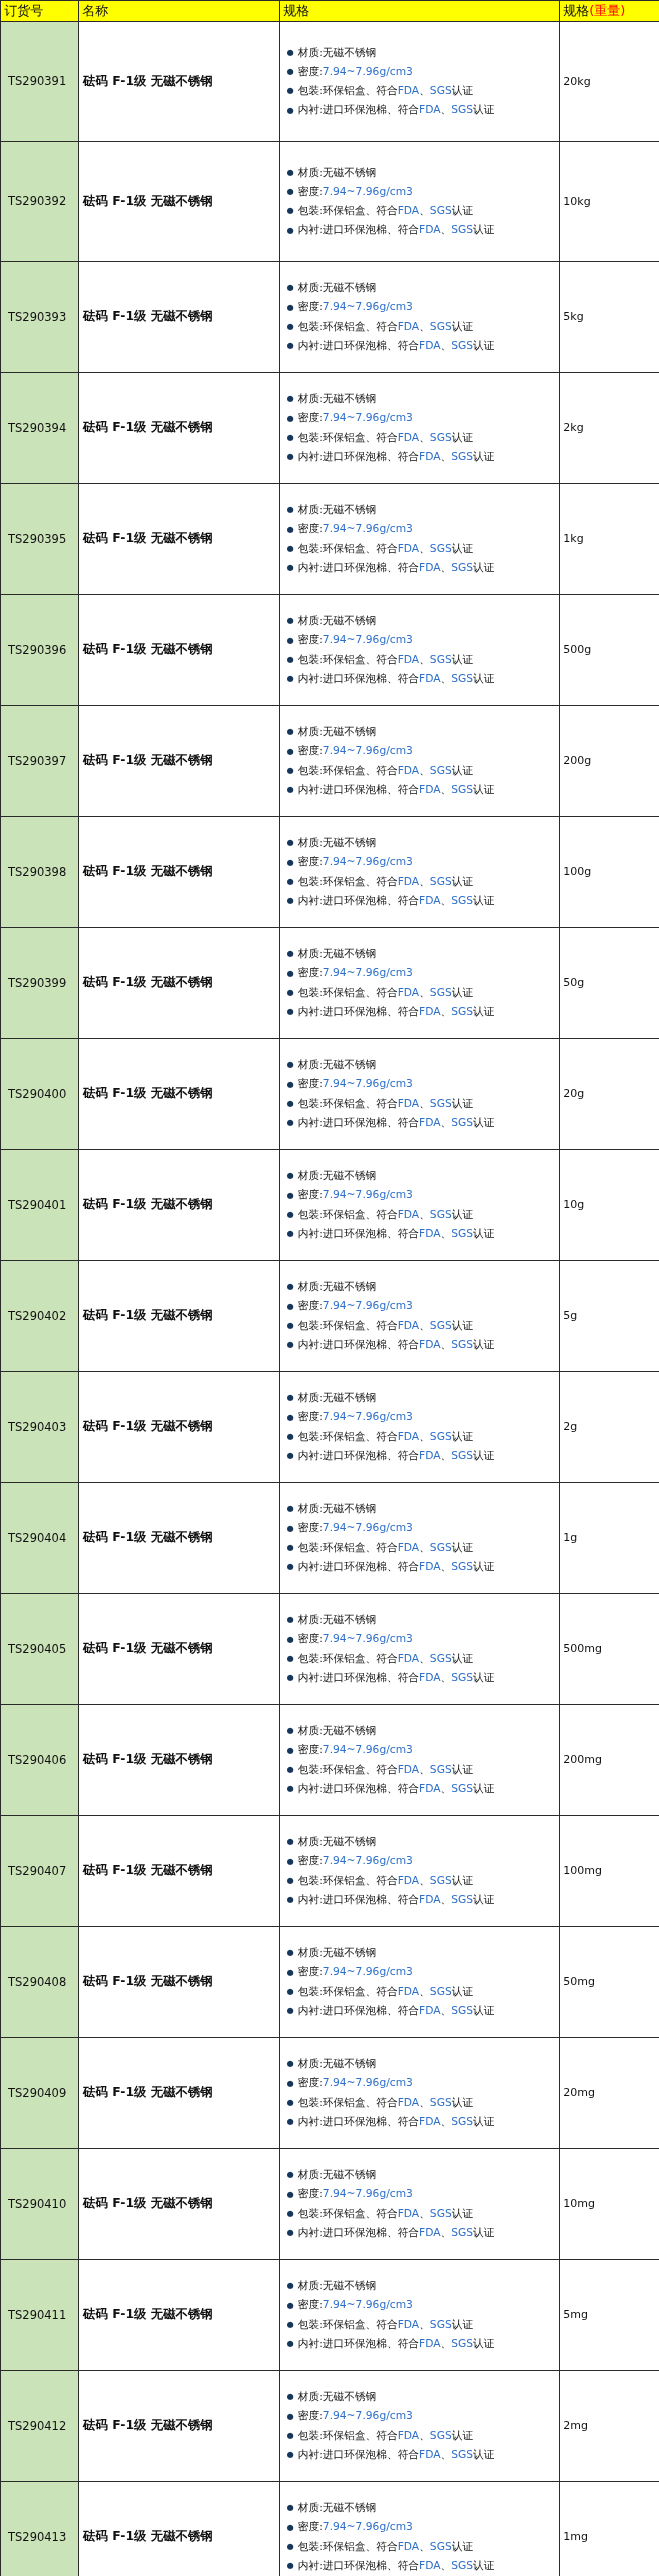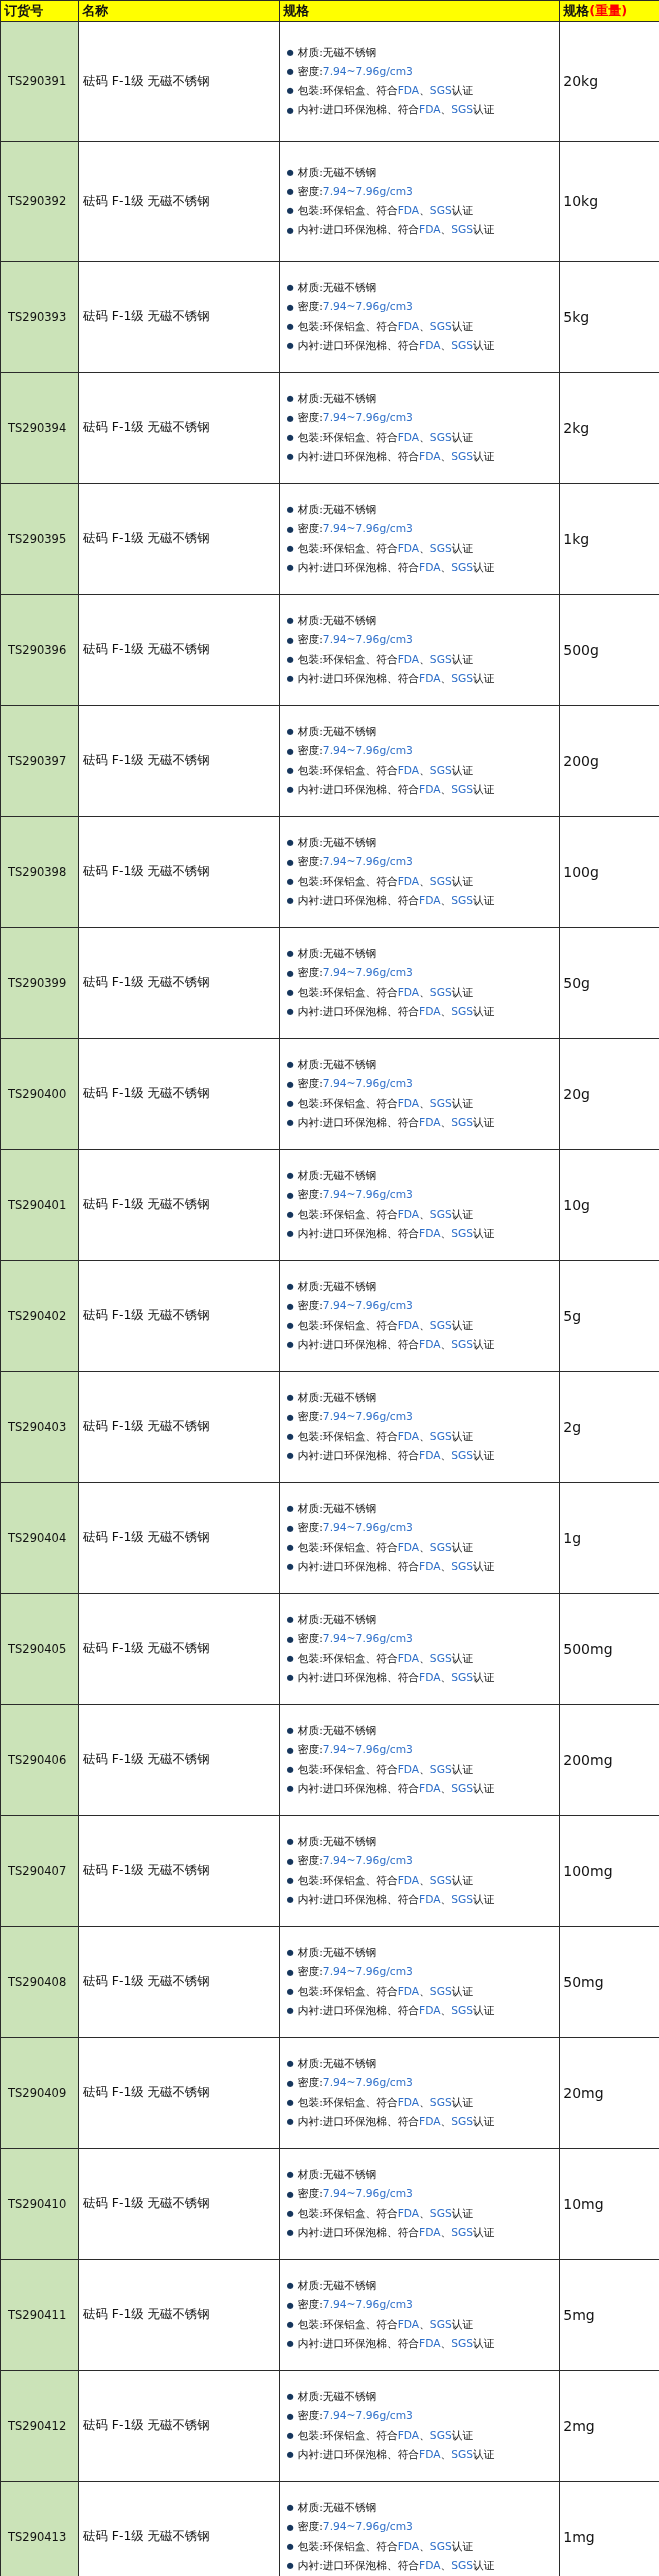--- a/index.html
+++ b/index.html
@@ -12,56 +12,57 @@
   }
   *{margin:0;padding:0;box-sizing:border-box;}
   html,body{width:660px;background:#ffffff;font-family:"DejaVu Sans",sans-serif;color:#111;}
   .sheet{width:660px;}
   table{width:660px;border-collapse:collapse;table-layout:fixed;}
   th,td{border:1.6px solid var(--border);vertical-align:middle;text-align:left;overflow:hidden;}
   thead th{
     background:var(--header_bg);
     height:20.6px;
     font-size:13px;
-    font-weight:bold;
+    font-weight:normal;
     padding:0.8px 1.6px 0.8px 3.3px;
     line-height:1.1;
     white-space:nowrap;
   }
   .red{color:var(--red);}
   .blue{color:var(--blue);}
   td.c-id{
     background:var(--id_col_bg);
     font-size:11.5px;
     padding-left:7px;
     letter-spacing:0px;
     white-space:nowrap;
   }
   td.c-name{
     font-size:12.4px;
     padding-left:4.1px;
     white-space:nowrap;
+    font-weight:bold;
   }
   td.c-spec{
     padding:5px 1.6px 5px 6.6px;
     margin-top:30px;
   }
   .spec-line{
     font-size:10.7px;
     line-height:19px;
     white-space:nowrap;
   }
   .bullet{
     color:var(--bullet);
     font-size:8.2px;
     margin-right:4.1px;
     vertical-align:0.8px;
   }
   td.c-weight{
-    font-size:14px;
+    font-size:11px;
     padding-left:3.3px;
     white-space:nowrap;
   }
 </style>
 </head>
 <body>
 
 <div class="sheet">
   <table>
     <colgroup>

